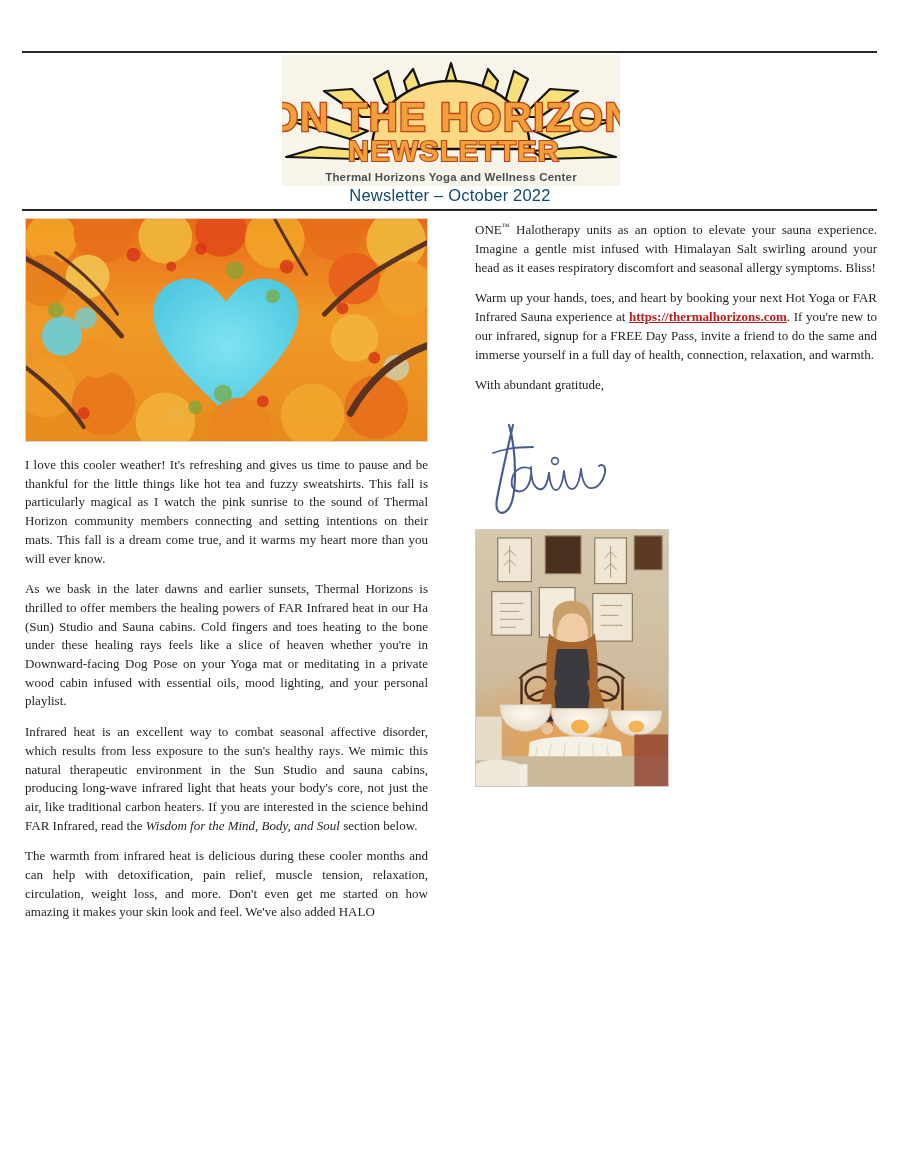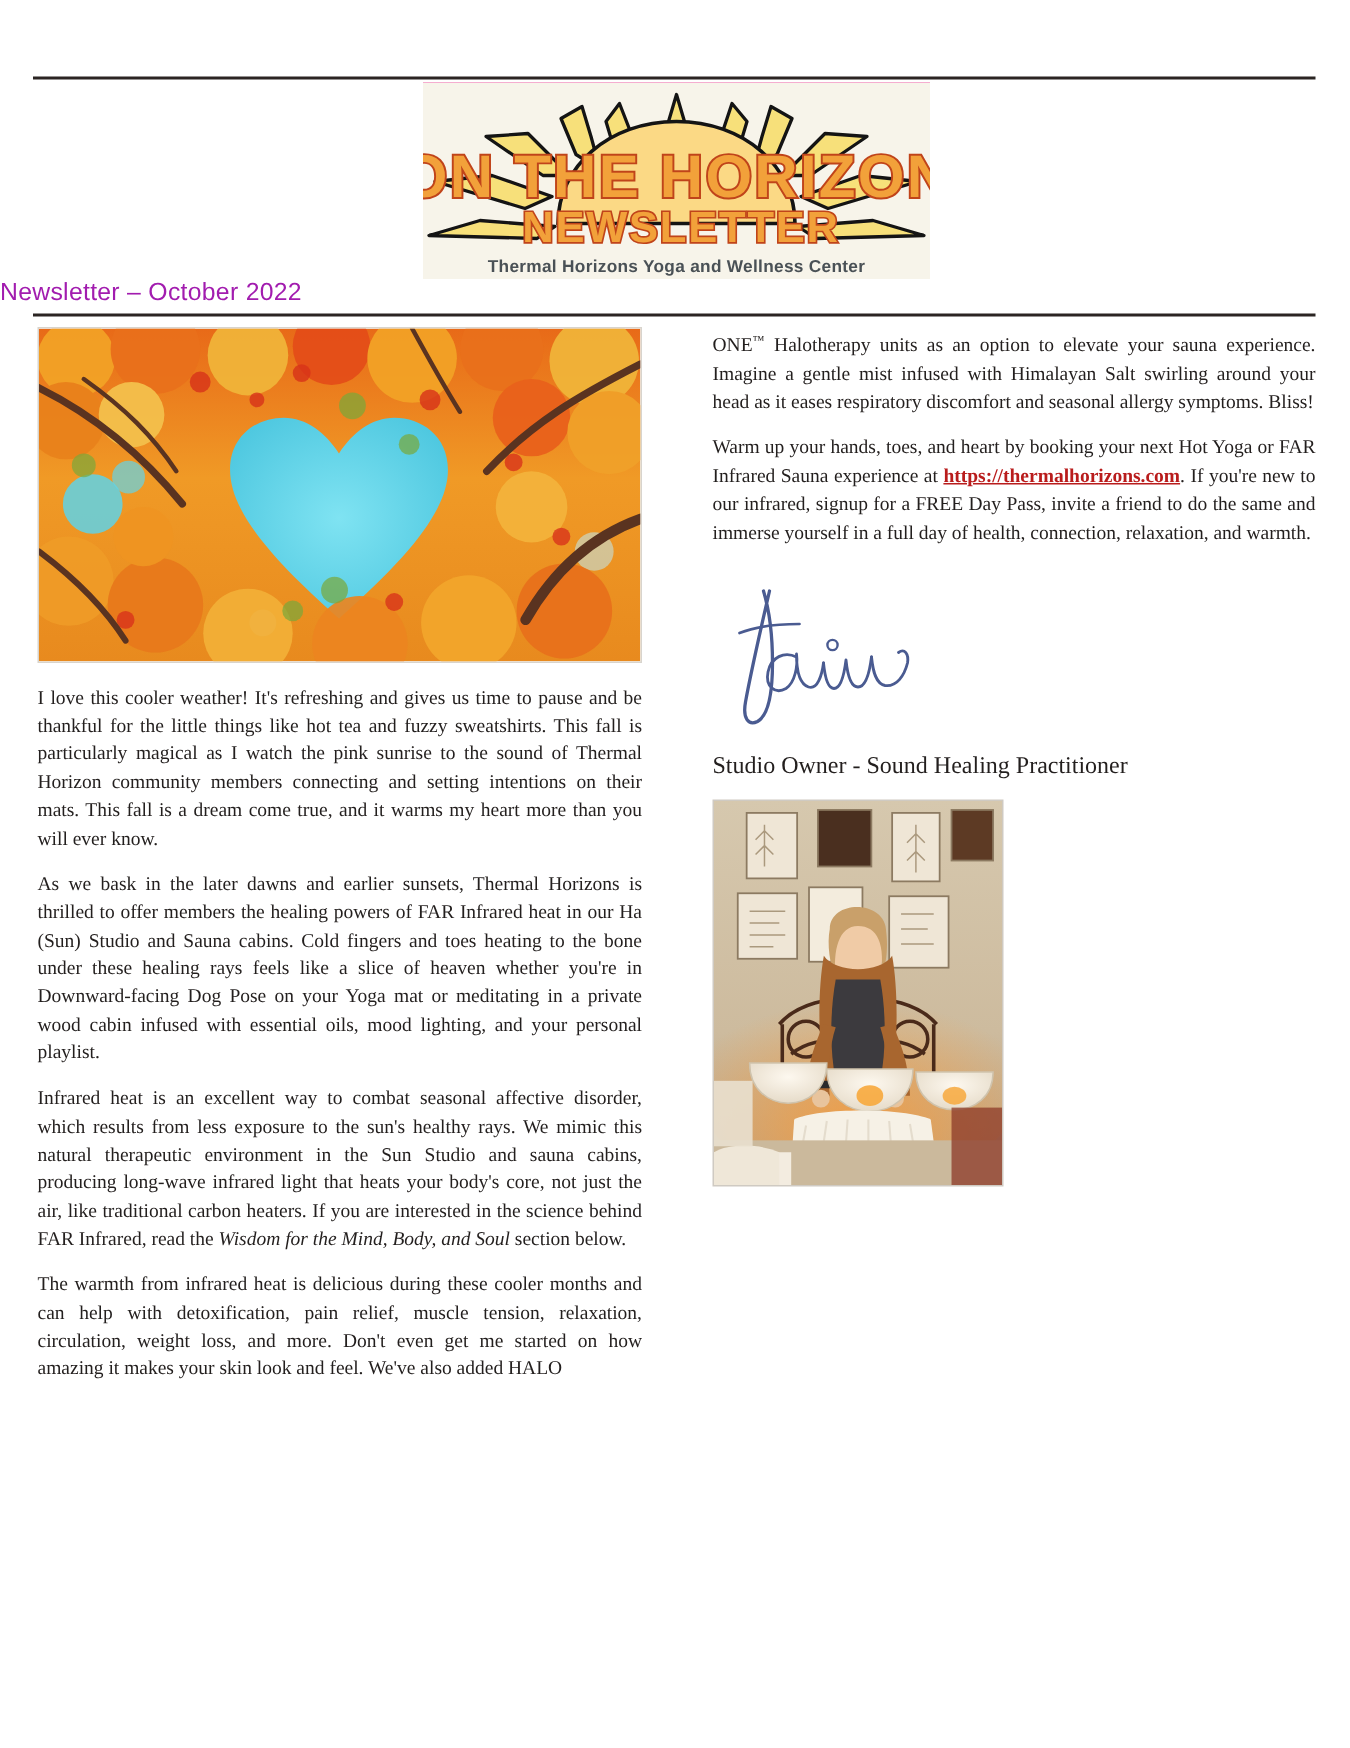--- a/index.html
+++ b/index.html
@@ -44,25 +44,25 @@
     height: 131px;
     background: #ec4899;
     overflow: hidden;
   }
   .logo-svg { display: block; width: 338px; height: 131px; }
 
   .date-line {
     position: absolute;
     left: 0; top: 186px;
     width: 900px;
-    text-align: left;
+    text-align: center;
     font-family: "Liberation Sans", sans-serif;
     font-size: 16.5px;
     letter-spacing: .2px;
-    color: #a21caf;
+    color: #0c4a6e;
   }
 
   
   .col {
     position: absolute;
     top: 218px;
     width: 403px;
   }
   .col-left  { left: 25px; }
   .col-right { left: 475px; width: 402px; }
@@ -258,37 +258,37 @@
 
     <p class="body-text">The warmth from infrared heat is delicious during these cooler months and can help with detoxification, pain relief, muscle tension, relaxation, circulation, weight loss, and more. Don't even get me started on how amazing it makes your skin look and feel. We've also added HALO</p>
   </div>
 
   <div class="col col-right">
 
     <p class="body-text"><span>ONE</span><span class="tm">™</span><span> Halotherapy units as an option to elevate your sauna experience. Imagine a gentle mist infused with Himalayan Salt swirling around your head as it eases respiratory discomfort and seasonal allergy symptoms. Bliss!</span></p>
 
     <p class="body-text"><span>Warm up your hands, toes, and heart by booking your next Hot Yoga or FAR Infrared Sauna experience at </span><a class="link" href="#">https://thermalhorizons.com</a><span>. If you're new to our infrared, signup for a FREE Day Pass, invite a friend to do the same and immerse yourself in a full day of health, connection, relaxation, and warmth.</span></p>
 
+    <p class="body-text">With abundant gratitude,</p>
 
     <div class="signature-block">
       <svg width="160" height="112" viewBox="0 0 160 112" xmlns="http://www.w3.org/2000/svg">
         <g fill="none" stroke="#4a5b91" stroke-linecap="round" stroke-linejoin="round">
           <path d="M34 14 C28 40 22 66 18 88 C16 99 20 104 26 101 C33 97 36 82 36 62 C36 40 33 24 30 14" stroke-width="2.2"></path>
           <path d="M14 42 C24 38 40 36 54 36" stroke-width="1.8"></path>
           <path d="M52 58 C44 54 35 58 33 68 C31 78 38 83 45 79 C51 75 53 64 52 56
                    C52 66 54 76 60 78 C66 80 69 70 70 62" stroke-width="1.9"></path>
           <path d="M70 62 C71 72 73 79 77 79 C82 79 84 68 85 60
                    C86 70 88 78 93 78 C99 78 101 66 102 58" stroke-width="1.9"></path>
           <path d="M102 58 C103 68 105 76 111 77 C119 78 124 70 126 62 C127 56 124 52 120 55" stroke-width="1.9"></path>
           <circle cx="76" cy="50" r="3.4" stroke-width="1.6"></circle>
         </g>
       </svg>
     </div>
 
-    <p class="sign-title">Studio Owner - Sound Healing Practitioner</p>
 
     <div class="photo-bowls">
       <svg viewBox="0 0 194 258" preserveAspectRatio="none" xmlns="http://www.w3.org/2000/svg">
         <defs>
           <linearGradient id="wallg" x1="0" y1="0" x2="0" y2="1">
             <stop offset="0%" stop-color="#d6c8ae"></stop>
             <stop offset="60%" stop-color="#cdbb9e"></stop>
             <stop offset="100%" stop-color="#b9a183"></stop>
           </linearGradient>
           <radialGradient id="glow" cx="50%" cy="70%" r="60%">

